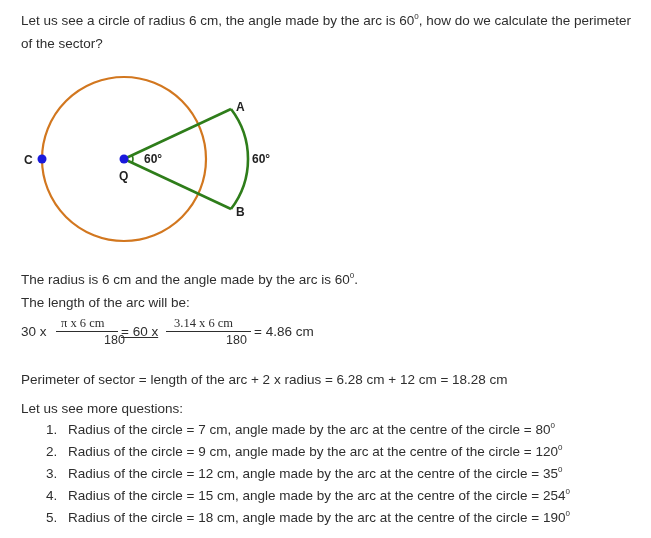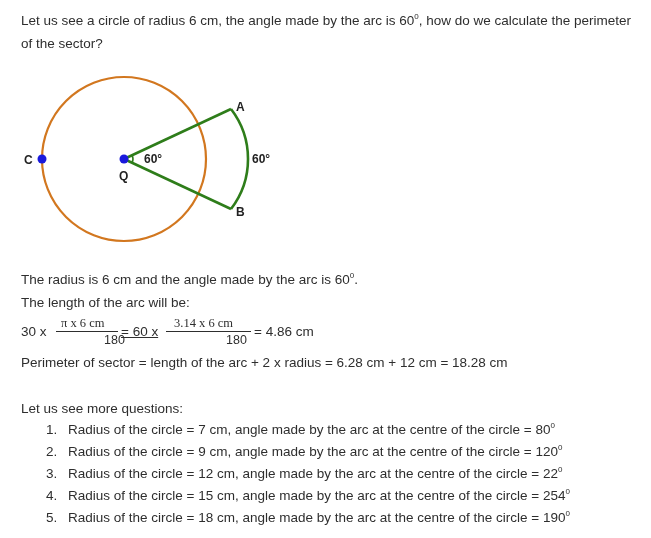--- a/index.html
+++ b/index.html
@@ -11,21 +11,21 @@
     .para { position: absolute; left: 21px; line-height: 23px; margin: 0; }
     .intro { top: 9px; width: 615px; }
     .diagram { position: absolute; left: 20px; top: 70px; width: 280px; height: 190px; }
     .after1 { top: 268px; }
     .after2 { top: 291px; }
     .formula { position: absolute; left: 21px; top: 314px; height: 36px; width: 360px; font-size: 13.5px; }
     .formula span { position: absolute; }
     .frac-num { font-family: "Liberation Serif", serif; font-size: 12.5px; }
     .frac-line { position: absolute; height: 1px; background: #2e2e2e; }
     .frac-den { font-size: 12.5px; margin-left: 28px; }
-    .perim { top: 351px; text-align: center; }
+    .perim { top: 368px; text-align: center; }
     .more { top: 397px; }
     ol.questions { position: absolute; left: 46px; top: 419px; margin: 0; padding: 0; list-style: none; }
     ol.questions li { line-height: 22px; height: 22px; position: relative; padding-left: 22px; }
     ol.questions li .num { position: absolute; left: 0; }
     sup { font-size: 8px; vertical-align: 6px; line-height: 0; }
   </style>
 </head>
 <body>
 
 <p class="para intro"><span>Let us see a circle of radius 6 cm, the angle made by the arc is 60</span><sup>0</sup><span>, how do we calculate the perimeter of the sector?</span></p>
@@ -68,16 +68,16 @@
   <span style="left:233px; top:10px;">= 4.86 cm</span>
 </div>
 
 <p class="para perim">Perimeter of sector = length of the arc + 2 x radius = 6.28 cm + 12 cm = 18.28 cm</p>
 
 <p class="para more">Let us see more questions:</p>
 
 <ol class="questions">
   <li><span class="num">1.</span><span>Radius of the circle = 7 cm, angle made by the arc at the centre of the circle = 80</span><sup>0</sup></li>
   <li><span class="num">2.</span><span>Radius of the circle = 9 cm, angle made by the arc at the centre of the circle = 120</span><sup>0</sup></li>
-  <li><span class="num">3.</span><span>Radius of the circle = 12 cm, angle made by the arc at the centre of the circle = 22</span><sup>0</sup></li>
+  <li><span class="num">3.</span><span>Radius of the circle = 12 cm, angle made by the arc at the centre of the circle = 35</span><sup>0</sup></li>
   <li><span class="num">4.</span><span>Radius of the circle = 15 cm, angle made by the arc at the centre of the circle = 254</span><sup>0</sup></li>
   <li><span class="num">5.</span><span>Radius of the circle = 18 cm, angle made by the arc at the centre of the circle = 190</span><sup>0</sup></li>
 </ol>
 
 </body></html>

